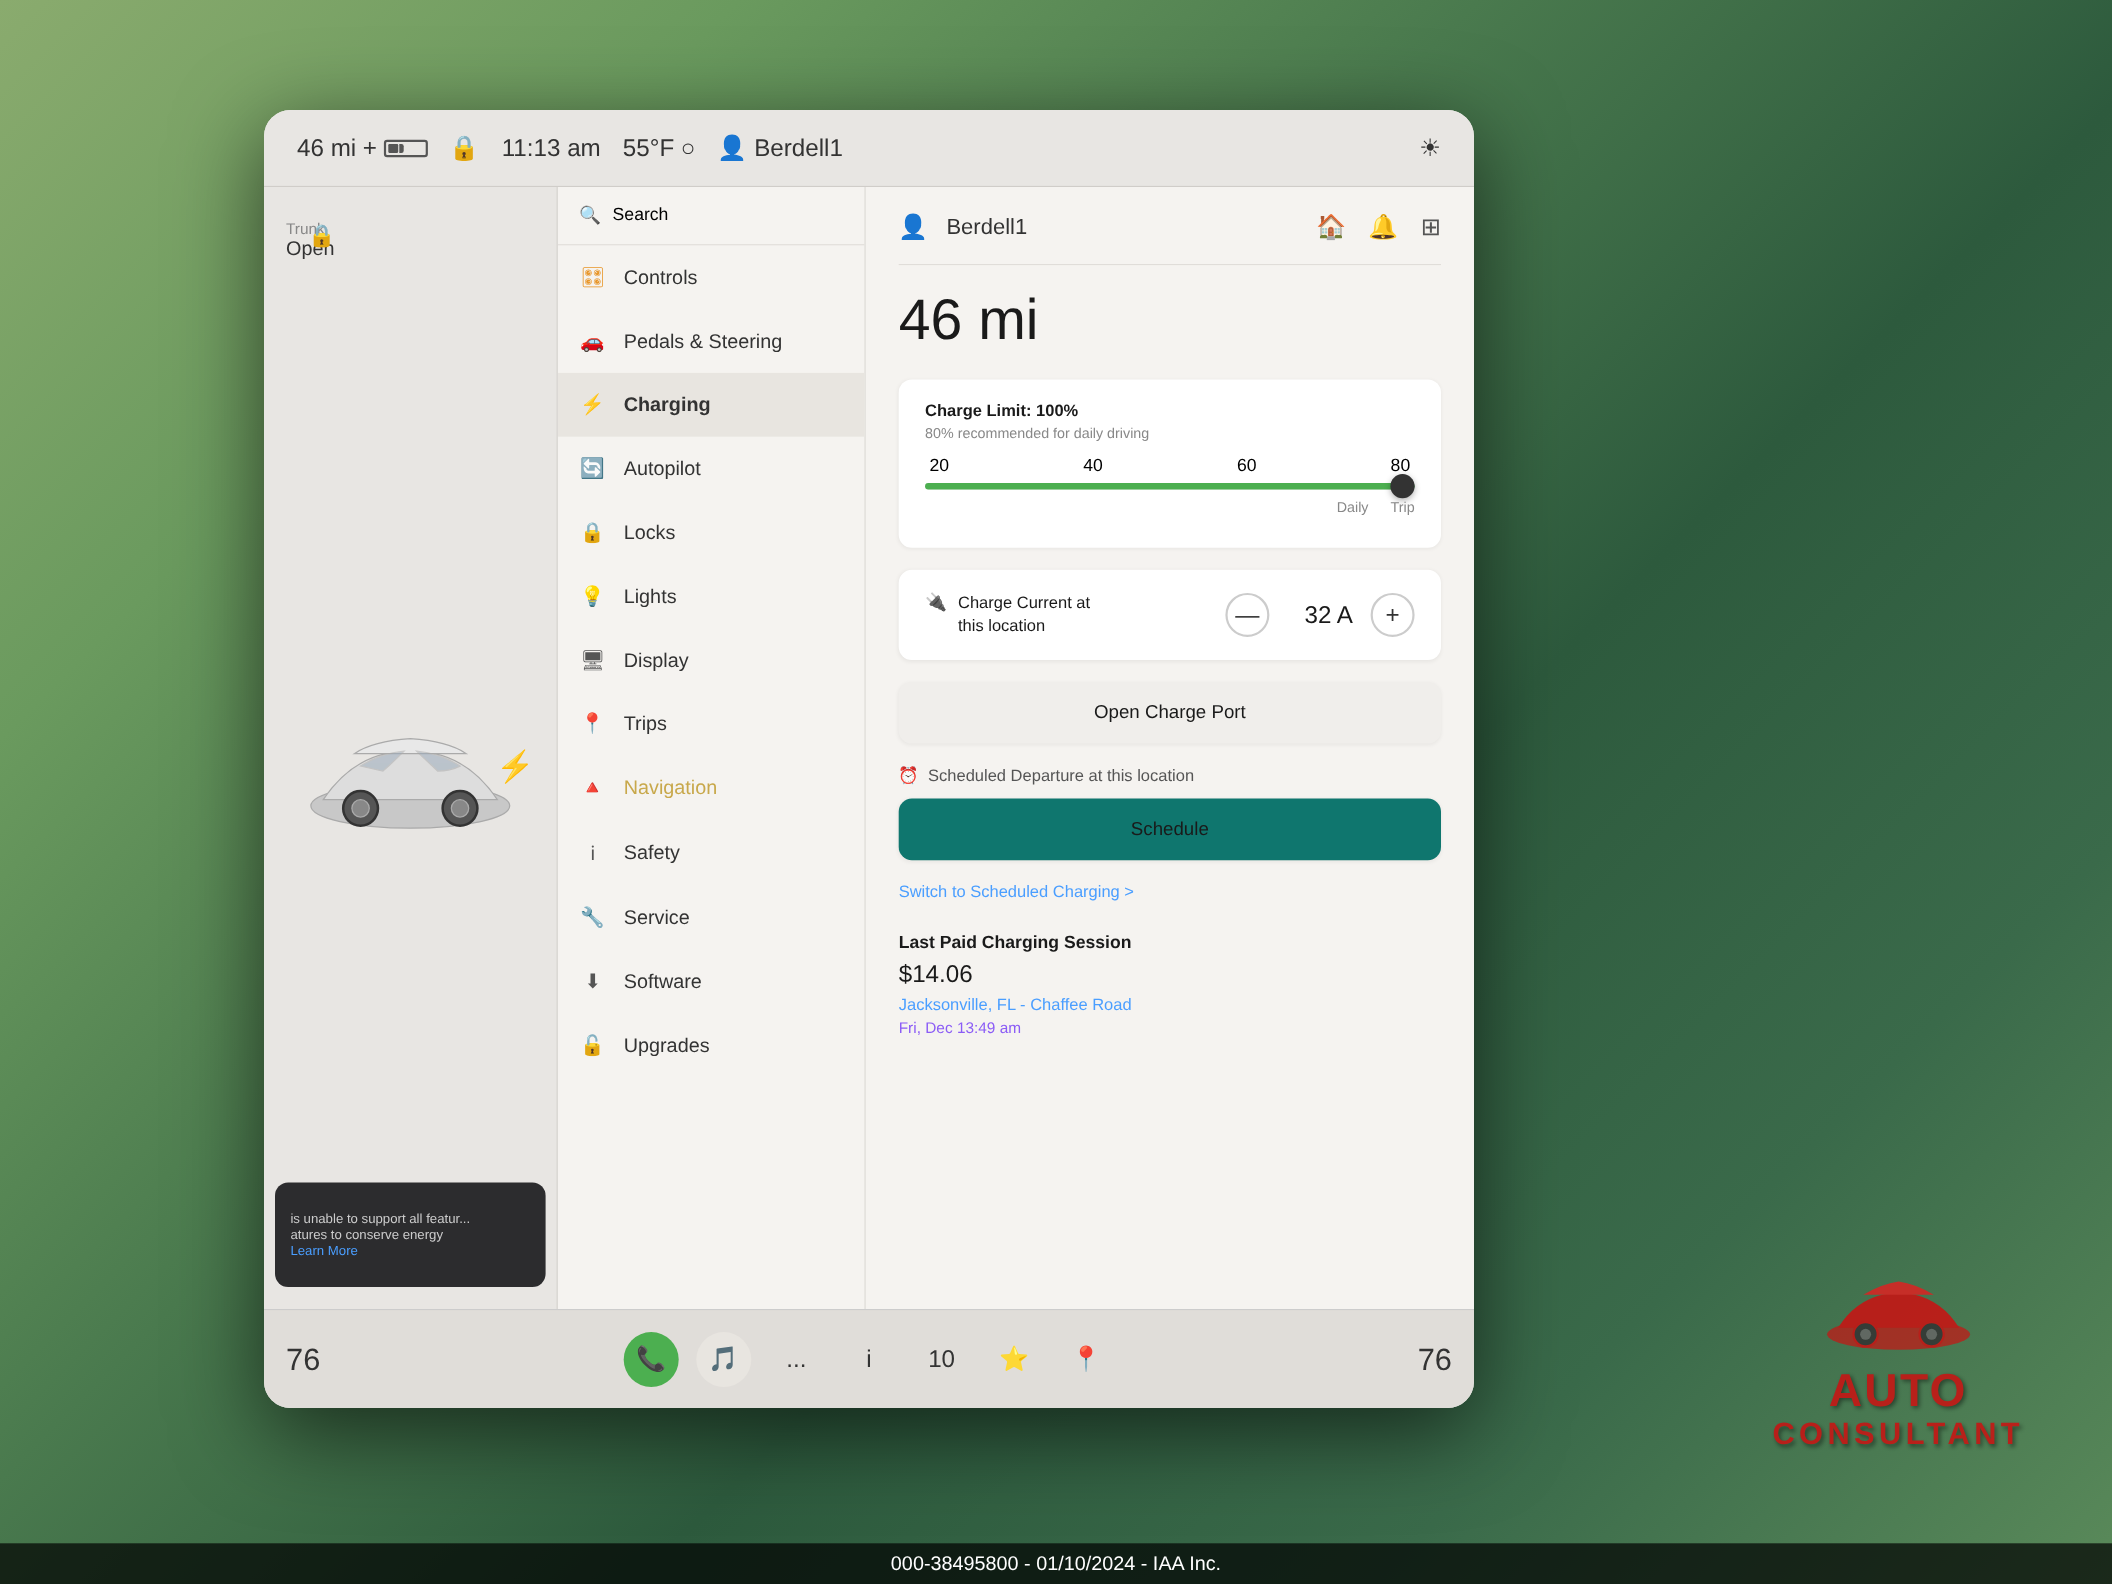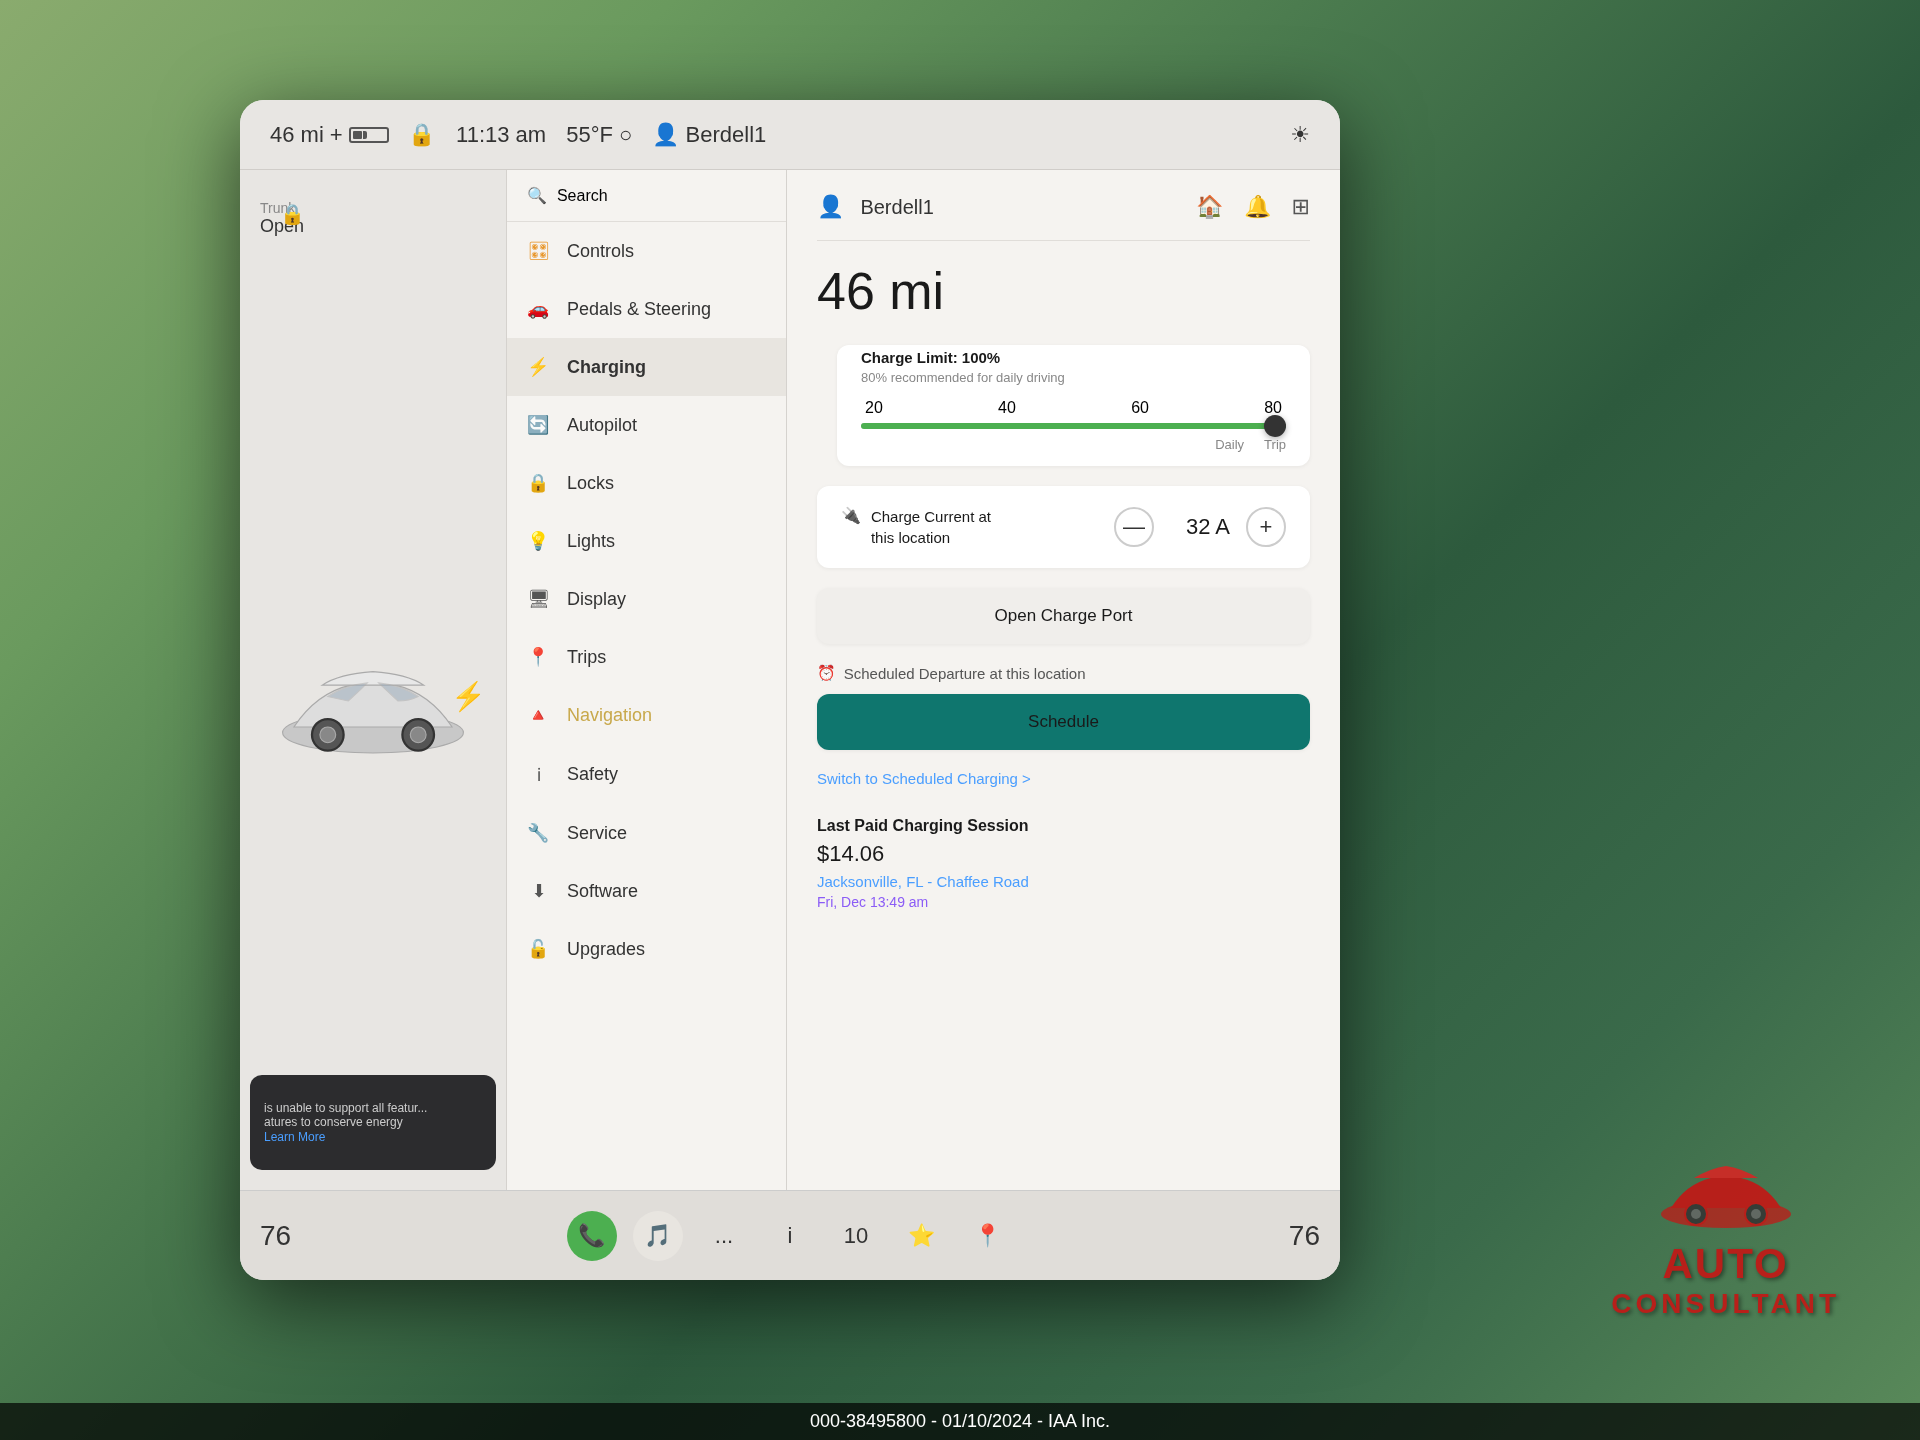--- a/index.html
+++ b/index.html
@@ -281,24 +281,23 @@
       font-size: 52px;
       font-weight: 300;
       color: #1a1a1a;
       margin-bottom: 24px;
     }
 
     
     .charge-section {
       background: #fff;
       border-radius: 12px;
-      padding: 4px 24px;
+      padding: 20px 24px;
       margin-bottom: 20px;
       box-shadow: 0 1px 4px rgba(0,0,0,0.06);
-      margin-left: 20px;
     }
 
     .charge-limit-label {
       font-size: 15px;
       font-weight: 600;
       color: #1a1a1a;
       margin-bottom: 4px;
     }
 
     .charge-limit-sub {

